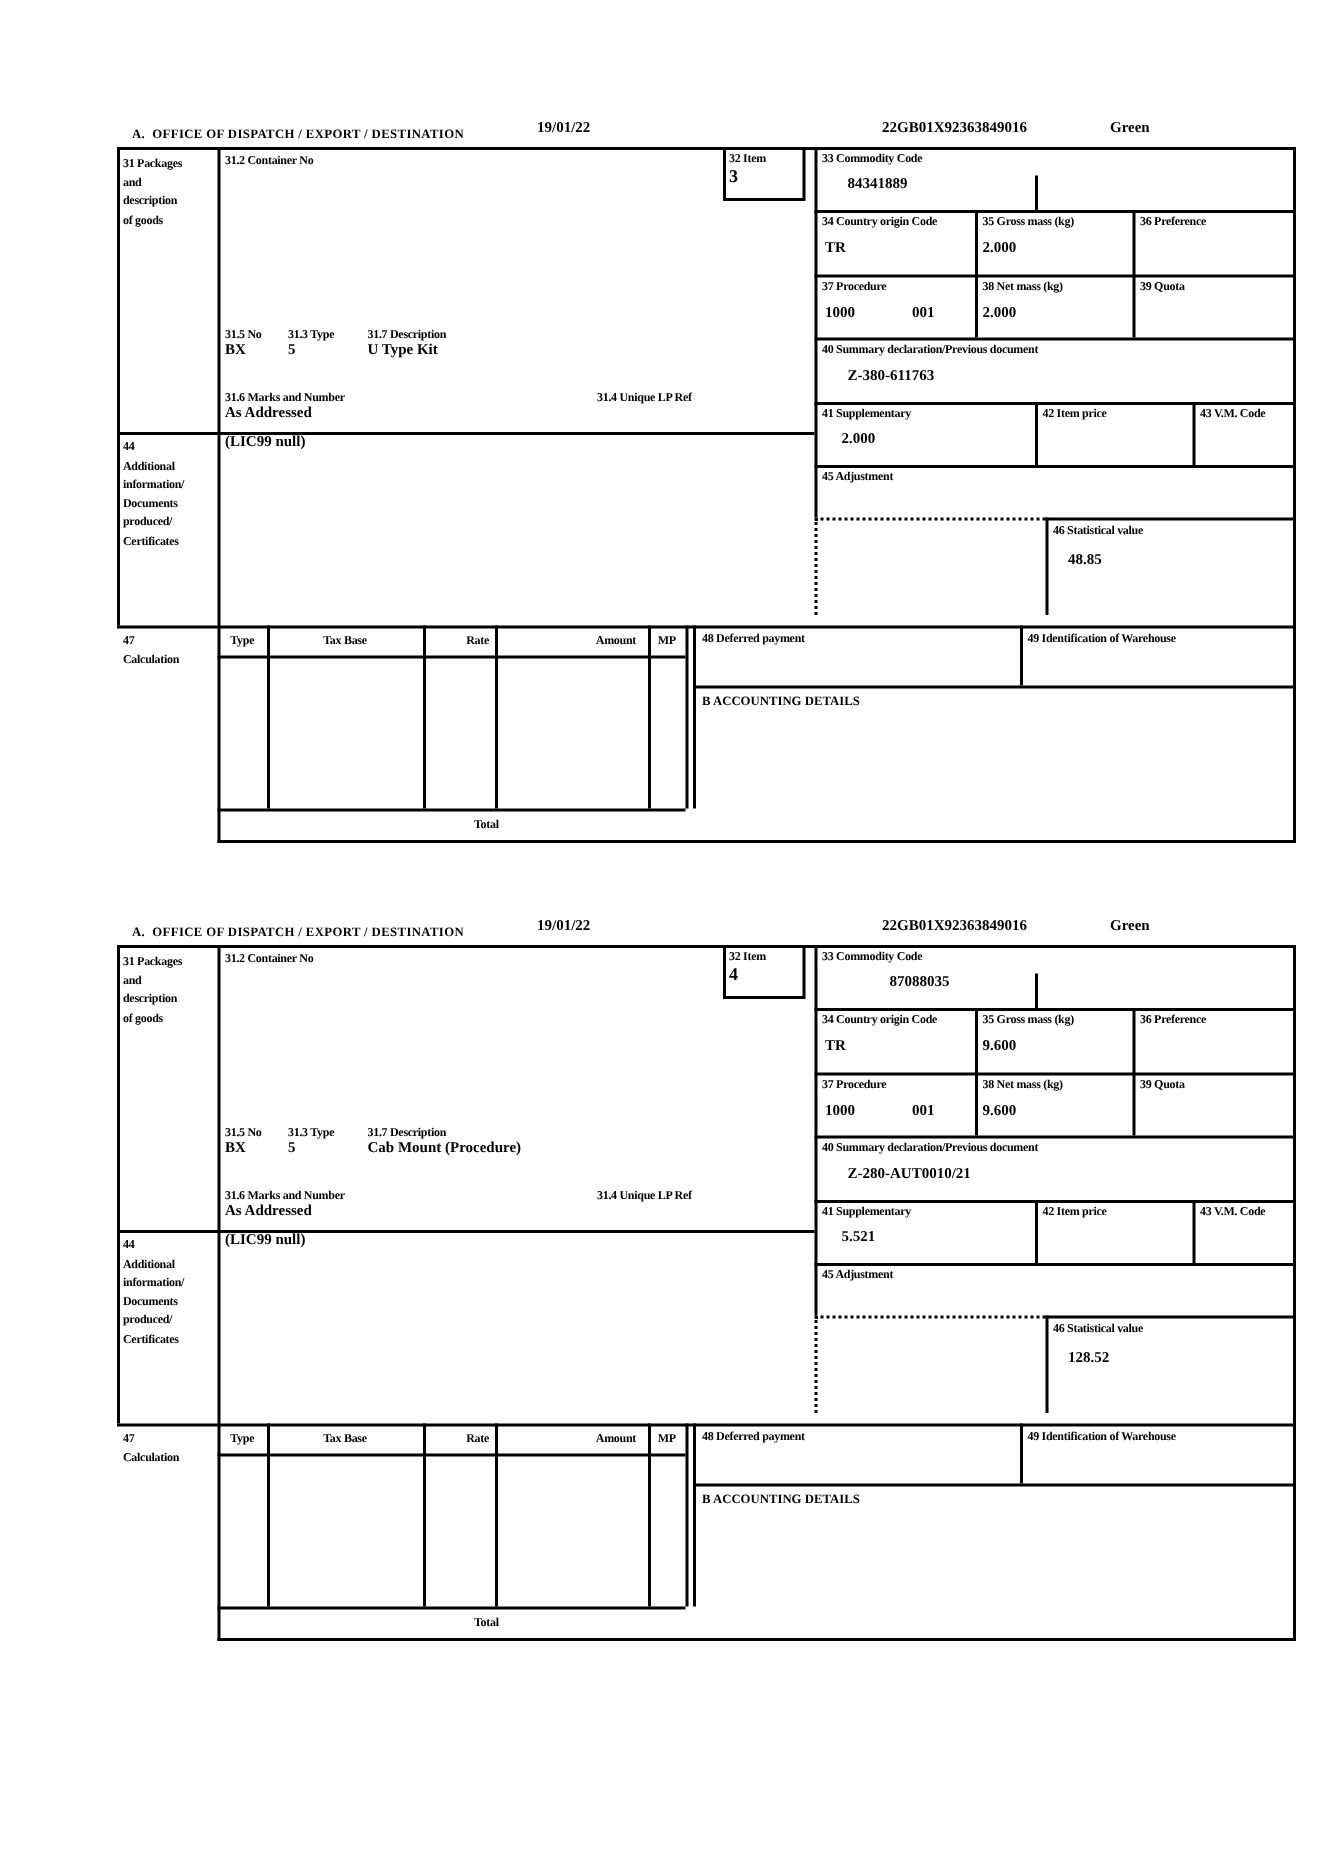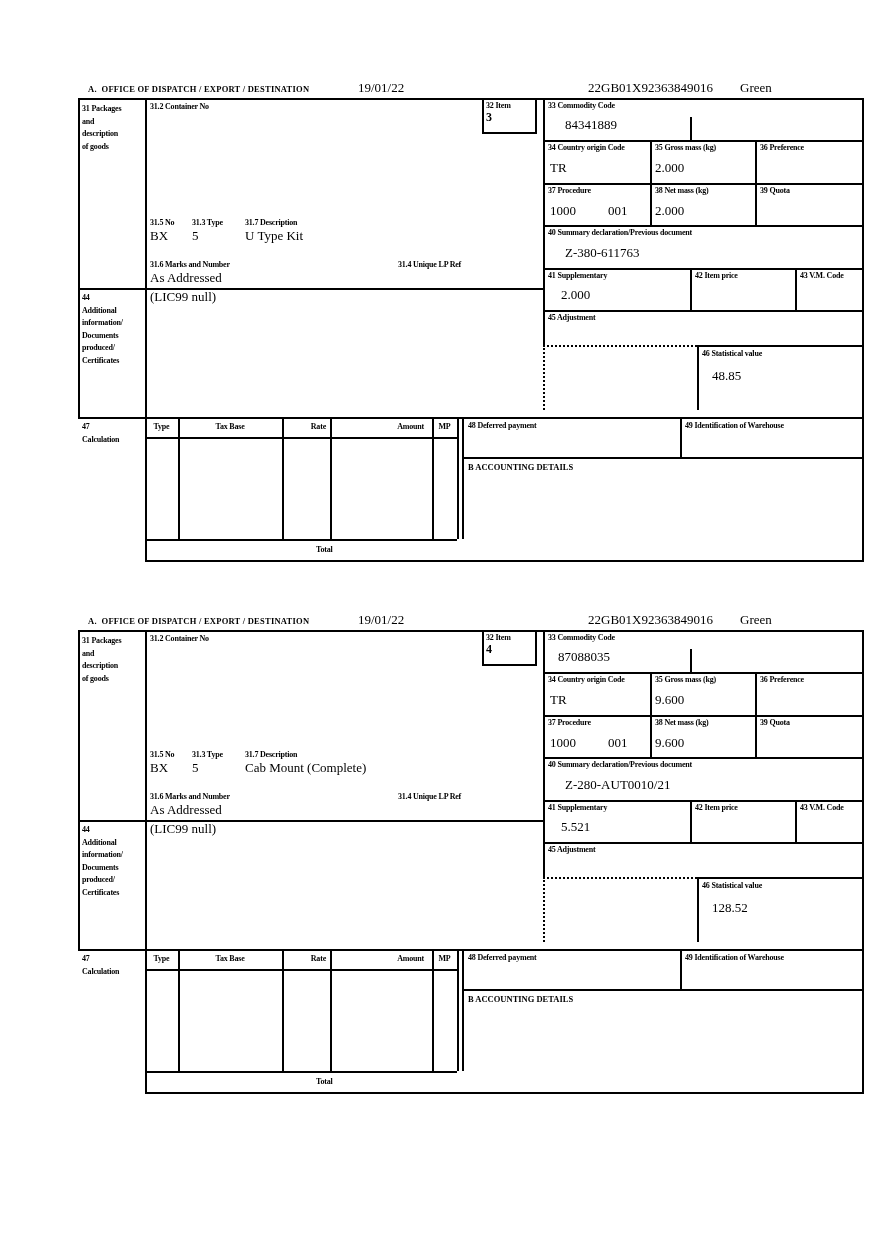--- a/index.html
+++ b/index.html
@@ -5,21 +5,21 @@
   html,body{margin:0;padding:0}
   body{width:882px;height:1250px;background:#fff;position:relative;
        font-family:"Liberation Serif",serif;color:#000;overflow:hidden}
   .form{position:absolute;left:78px;width:878px;height:482px}
   .ln{position:absolute;background:#000}
   .dh{position:absolute;border-top:2px dotted #000;height:0}
   .dv{position:absolute;border-left:2px dotted #000;width:0}
   .ttl{position:absolute;font-size:8.5px;font-weight:bold;letter-spacing:0.25px;white-space:nowrap}
   .lbl{position:absolute;font-size:8px;font-weight:bold;line-height:9px;white-space:nowrap;letter-spacing:-0.2px}
   .lb2{position:absolute;font-size:8.5px;font-weight:bold;white-space:nowrap}
-  .val{position:absolute;font-size:13px;font-weight:normal;white-space:nowrap}
+  .val{position:absolute;font-size:10px;font-weight:bold;white-space:nowrap}
   .v12{position:absolute;font-size:12px;font-weight:bold;white-space:nowrap}
   .ml{position:absolute;font-size:8px;font-weight:bold;line-height:12.5px;letter-spacing:-0.2px}
   .ml div{white-space:nowrap}
 </style>
 </head>
 <body>
 
 <div class="form" style="top:80px">
 
   <div class="ttl" style="left:10px;top:4px">A.&nbsp; OFFICE OF DISPATCH / EXPORT / DESTINATION</div>
@@ -190,21 +190,21 @@
     <div>and</div>
     <div>description</div>
     <div>of goods</div>
   </div>
   <div class="lbl" style="left:72px;top:22px">31.2 Container No</div>
 
   <div class="lbl" style="left:408px;top:21px">32 Item</div>
   <div class="v12" style="left:408px;top:30px">4</div>
 
   <div class="lbl" style="left:470px;top:21px">33 Commodity Code</div>
-  <div class="val" style="left:480px;top:37px">87088035</div>
+  <div class="val" style="left:515px;top:37px">87088035</div>
 
   <div class="lbl" style="left:470px;top:63px">34 Country origin Code</div>
   <div class="val" style="left:472px;top:80px">TR</div>
   <div class="lbl" style="left:577px;top:63px">35 Gross mass (kg)</div>
   <div class="val" style="left:577px;top:80px">9.600</div>
   <div class="lbl" style="left:682px;top:63px">36 Preference</div>
 
   <div class="lbl" style="left:470px;top:106px">37 Procedure</div>
   <div class="val" style="left:472px;top:123px">1000</div>
   <div class="val" style="left:530px;top:123px">001</div>
@@ -222,21 +222,21 @@
 
   <div class="lbl" style="left:470px;top:233px">45 Adjustment</div>
   <div class="lbl" style="left:624px;top:269px">46 Statistical value</div>
   <div class="val" style="left:634px;top:288px">128.52</div>
 
   <div class="lbl" style="left:72px;top:138px">31.5 No</div>
   <div class="lbl" style="left:114px;top:138px">31.3 Type</div>
   <div class="lbl" style="left:167px;top:138px">31.7 Description</div>
   <div class="val" style="left:72px;top:148px">BX</div>
   <div class="val" style="left:114px;top:148px">5</div>
-  <div class="val" style="left:167px;top:148px">Cab Mount (Complete)</div>
+  <div class="val" style="left:167px;top:148px">Cab Mount (Procedure)</div>
 
   <div class="lbl" style="left:72px;top:180px">31.6 Marks and Number</div>
   <div class="lbl" style="left:320px;top:180px">31.4 Unique LP Ref</div>
   <div class="val" style="left:72px;top:190px">As Addressed</div>
 
   <div class="ml" style="left:4px;top:212px">
     <div>44</div>
     <div>Additional</div>
     <div>information/</div>
     <div>Documents</div>

